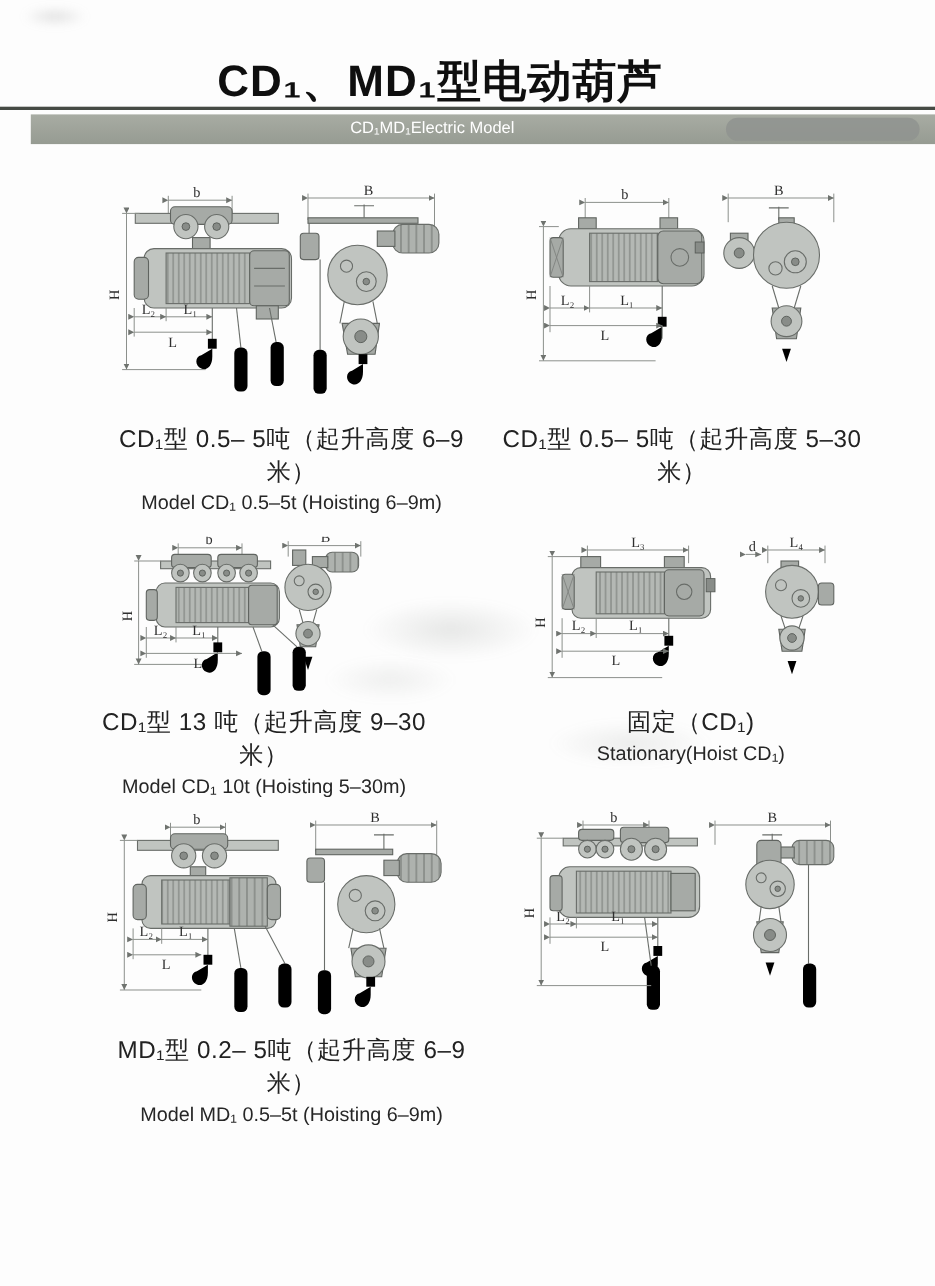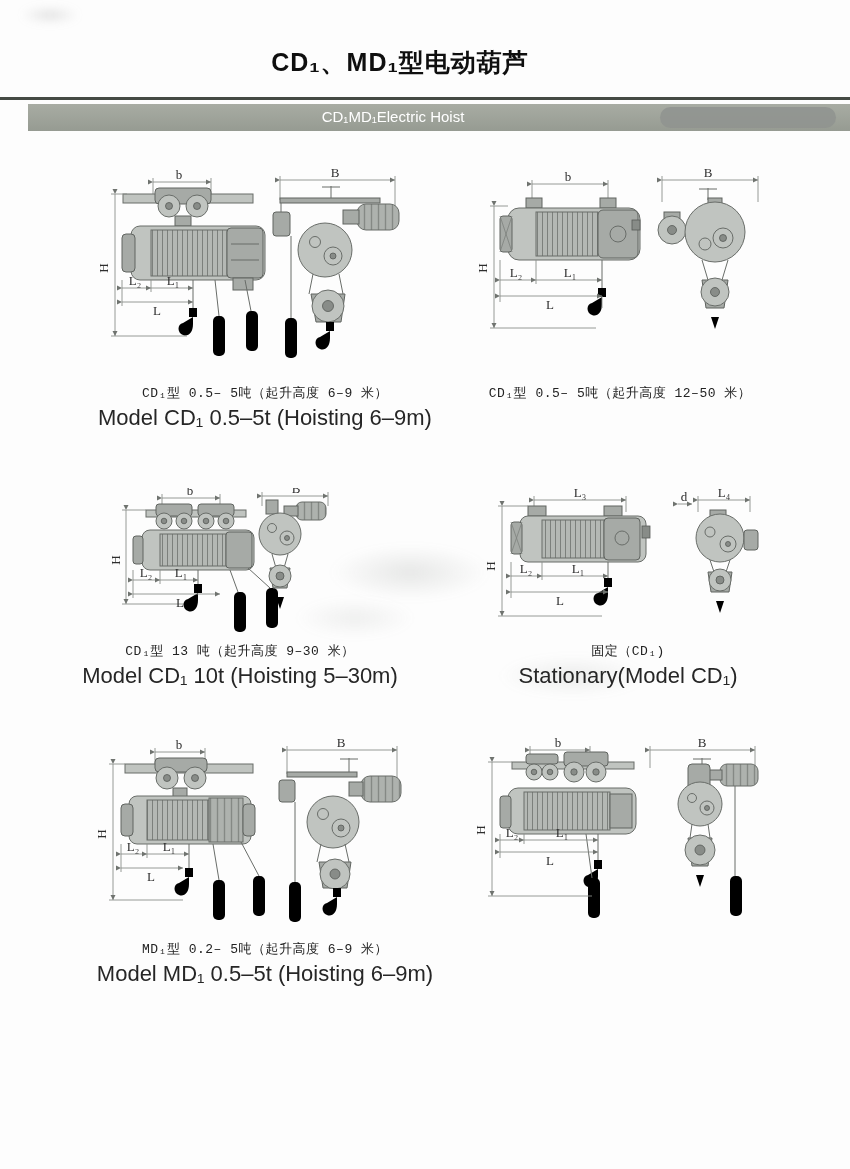--- a/index.html
+++ b/index.html
@@ -1,33 +1,33 @@
 <!DOCTYPE html>
 <html><head>
 <meta charset="utf-8">
 <style>
   html,body{margin:0;padding:0;}
   body{background:#ffffff;font-family:"Liberation Sans",sans-serif;}
   #page{position:relative;width:850px;height:1169px;background:#fdfdfd;overflow:hidden;}
 
   
   #page-title{position:absolute;left:0;top:46px;width:800px;text-align:center;
-    font-size:25px;font-weight:bold;color:#0f0f0f;letter-spacing:1px;}
+    font-size:40px;font-weight:bold;color:#0f0f0f;letter-spacing:1px;}
   #top-rule{position:absolute;left:0;top:97px;width:850px;height:3px;background:#454a44;}
   #banner{position:absolute;left:28px;top:104px;width:822px;height:27px;
     background:linear-gradient(#a8aca3,#969b92);}
   #banner-label{position:absolute;left:0;top:4px;width:730px;text-align:center;
     color:#ffffff;font-size:15px;}
   #banner-pill{position:absolute;right:14px;top:3px;width:176px;height:21px;border-radius:11px;
     background:#8f938f;opacity:.85;}
 
   
   .fig{position:absolute;width:340px;}
-  .fig .cap-zh{margin-top:4px;text-align:center;font-size:13px;color:#222;letter-spacing:.5px;font-family:Liberation Mono, monospace;}
-  .fig .cap-en{margin-top:3px;text-align:center;font-size:22px;color:#262626;}
+  .fig .cap-zh{margin-top:4px;text-align:center;font-size:22px;color:#222;letter-spacing:.5px;}
+  .fig .cap-en{margin-top:3px;text-align:center;font-size:18px;color:#262626;}
   #fig1{left:95px;top:168px;} #fig2{left:450px;top:168px;}
   #fig3{left:70px;top:488px;}  #fig4{left:458px;top:488px;}
   #fig5{left:95px;top:738px;}  #fig6{left:450px;top:738px;}
 
   
   .dwg{display:block;}
   .dwg .f1{fill:#c0c4c0;stroke:#696d69;stroke-width:1;}
   .dwg .f2{fill:#a6aaa6;stroke:#606460;stroke-width:1;}
   .dwg .f3{fill:#888c88;stroke:#575b57;stroke-width:.8;}
   .dwg .ln{fill:none;stroke:#696d69;stroke-width:1;}
@@ -80,21 +80,21 @@
         <path d="M-4,9 L4,9 L0,21 Z" class="f3"></path>
       </g>
     </defs>
   </svg>
 
   <div id="ghost4" class="ghost"></div>
   <div id="page-title">CD₁、MD₁型电动葫芦</div>
   <div id="top-rule"></div>
   <div id="banner">
     <div id="banner-pill"></div>
-    <div id="banner-label">CD₁MD₁Electric Hoist</div>
+    <div id="banner-label">CD₁MD₁Electric Model</div>
   </div>
 
   <div id="ghost1" class="ghost"></div>
   <div id="ghost2" class="ghost"></div>
   <div id="ghost3" class="ghost"></div>
 
   <div id="fig1" class="fig">
     <svg class="dwg" width="340" height="212" viewBox="0 0 340 212">
       <g>
         <line x1="58" y1="14" x2="116" y2="14" class="dim" marker-start="url(#arw)" marker-end="url(#arw)"></line>
@@ -213,21 +213,21 @@
           <circle cx="255" cy="76" r="6" class="ln"></circle>
           <circle cx="273" cy="70" r="3.5" class="f3"></circle>
         <line x1="252" y1="92" x2="258" y2="112" class="ln"></line>
           <line x1="278" y1="92" x2="272" y2="112" class="ln"></line>
         <path d="M252,112 L278,112 L274,140 L256,140 Z" class="f2"></path>
         <circle cx="265" cy="124" r="14" class="f1"></circle>
         <circle cx="265" cy="124" r="4.5" class="f3"></circle>
         <use href="#spikeg" x="265" y="140"></use>
       </g>
     </svg>
-    <div class="cap-zh">CD₁型 0.5– 5吨（起升高度 12–50 米）</div>
+    <div class="cap-zh">CD₁型 0.5– 5吨（起升高度 5–30 米）</div>
   </div>
 
   <div id="fig3" class="fig">
     <svg class="dwg" width="340" height="150" viewBox="0 0 340 150">
       <g>
         <line x1="92" y1="10" x2="150" y2="10" class="dim" marker-start="url(#arw)" marker-end="url(#arw)"></line>
         <line x1="92" y1="6" x2="92" y2="22" class="dim"></line>
           <line x1="150" y1="6" x2="150" y2="22" class="dim"></line>
         <text x="120" y="7" class="dl">b</text>
         <rect x="76" y="22" width="100" height="7" class="f1"></rect>
@@ -335,21 +335,21 @@
         <rect x="286" y="42" width="14" height="20" rx="3" class="f2"></rect>
         <line x1="252" y1="72" x2="256" y2="84" class="ln"></line>
           <line x1="272" y1="72" x2="268" y2="84" class="ln"></line>
         <path d="M250,84 L274,84 L271,104 L253,104 Z" class="f2"></path>
         <circle cx="262" cy="92" r="11" class="f1"></circle>
         <circle cx="262" cy="92" r="4" class="f3"></circle>
         <use href="#spikeg" x="262" y="104"></use>
       </g>
     </svg>
     <div class="cap-zh">固定（CD₁)</div>
-    <div class="cap-en">Stationary(Model CD₁)</div>
+    <div class="cap-en">Stationary(Hoist CD₁)</div>
   </div>
 
   <div id="fig5" class="fig">
     <svg class="dwg" width="340" height="198" viewBox="0 0 340 198">
       <g>
         <line x1="60" y1="14" x2="110" y2="14" class="dim" marker-start="url(#arw)" marker-end="url(#arw)"></line>
         <line x1="60" y1="10" x2="60" y2="26" class="dim"></line>
           <line x1="110" y1="10" x2="110" y2="26" class="dim"></line>
         <text x="84" y="11" class="dl">b</text>
         <rect x="30" y="26" width="128" height="9" class="f1"></rect>

